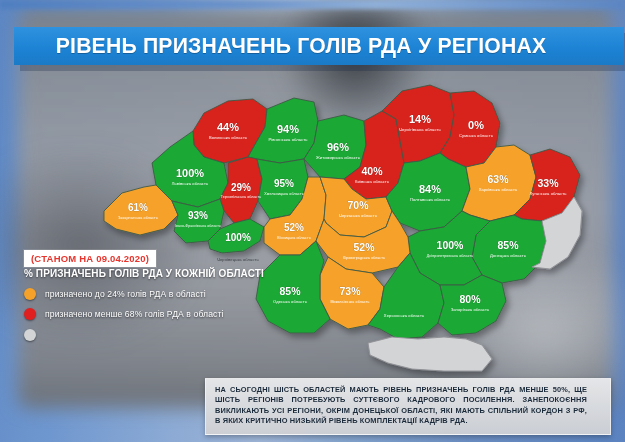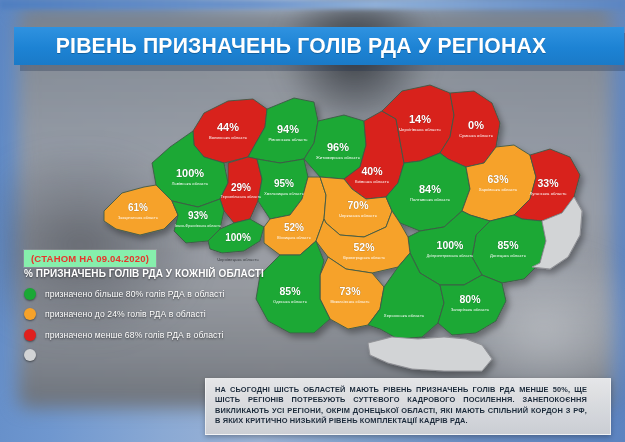--- a/index.html
+++ b/index.html
@@ -72,21 +72,21 @@
     paint-order:stroke;stroke:rgba(0,0,0,.28);stroke-width:.6px;
   }
   .rname{
     font-family:"Liberation Sans","DejaVu Sans",sans-serif;
     font-size:4.1px;fill:#ffffff;text-anchor:middle;letter-spacing:.1px;
   }
 
   
   #legend{position:absolute;left:24px;top:248px;width:280px;}
   #date-badge{
-    display:inline-block;background:#86efac;color:#e8342c;
+    display:inline-block;background:#ffffff;color:#e8342c;
     font-size:9.5px;font-weight:bold;letter-spacing:.2px;
     padding:3px 7px 3px 7px;
     box-shadow:0 0 0 1px rgba(255,255,255,.12);
   }
   #legend-title{
     margin-top:1px;color:#ffffff;font-size:10px;font-weight:bold;letter-spacing:.1px;
     text-shadow:0 1px 2px rgba(0,0,0,.55);
   }
   .leg-row{display:flex;align-items:center;margin-top:8.5px;}
   .leg-dot{width:12px;height:12px;border-radius:50%;flex:0 0 12px;margin-right:9px;
@@ -259,24 +259,20 @@
     <text class="pct" x="418" y="232" style="font-size:10.5px">80%</text>
     <text class="rname" x="418" y="240">Запорізька область</text>
   </g>
 </svg>
 </div>
 
 <div id="legend">
   <div id="date-badge">(СТАНОМ НА 09.04.2020)</div>
   <div id="legend-title">% ПРИЗНАЧЕНЬ ГОЛІВ РДА У КОЖНІЙ ОБЛАСТІ</div>
 
-  <div class="leg-row">
-    <span class="leg-dot" style="background:#1aa835"></span>
-    <span class="leg-txt">призначено більше 80% голів РДА в області</span>
-  </div>
   <div class="leg-row">
     <span class="leg-dot" style="background:#f6a22a"></span>
     <span class="leg-txt">призначено до 24% голів РДА в області</span>
   </div>
   <div class="leg-row">
     <span class="leg-dot" style="background:#e0201e"></span>
     <span class="leg-txt">призначено менше 68% голів РДА в області</span>
   </div>
   <div class="leg-row">
     <span class="leg-dot" style="background:#d2d4d6"></span>

